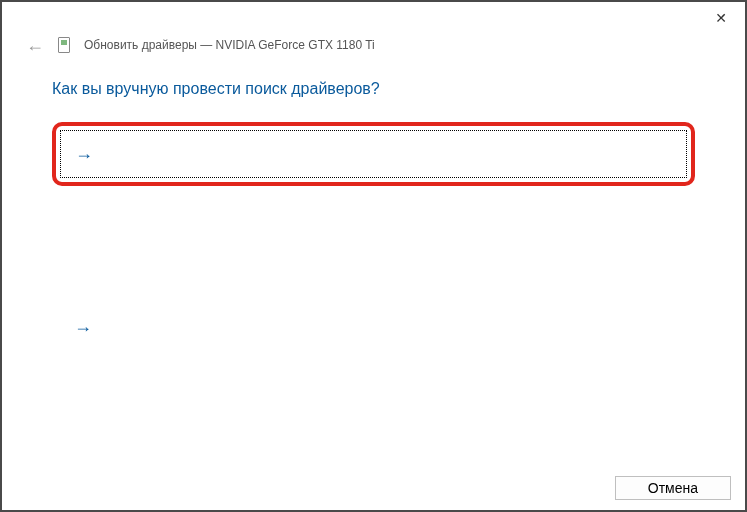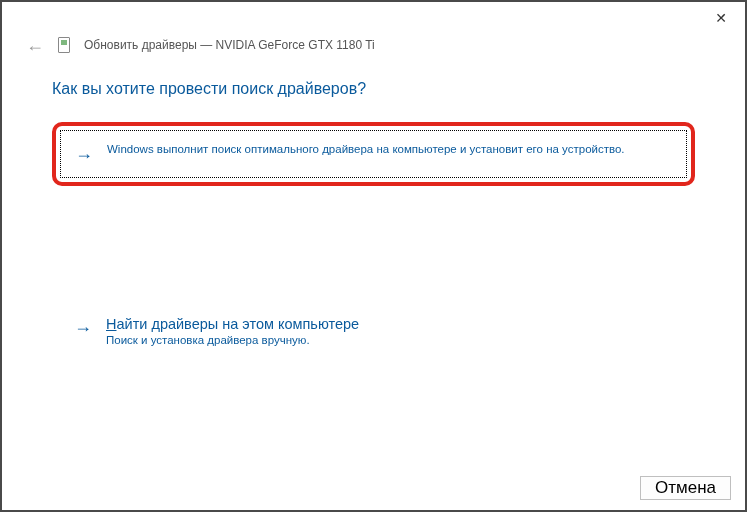--- a/index.html
+++ b/index.html
@@ -113,25 +113,25 @@
     padding: 10px 22px;
   }
   .footer {
     position: absolute;
     bottom: 10px;
     right: 14px;
   }
   .cancel-btn {
     min-width: 78px;
     height: 24px;
-    font-size: 17px;
+    font-size: 14px;
     font-family: inherit;
     background: #fdfdfd;
     border: 1px solid #bfbfbf;
-    padding: 0 14px;
+    padding: 0 32px;
     cursor: default;
   }
 </style>
 </head>
 <body>
 
 <div class="window">
 
   <div class="titlebar">
     <div class="close-btn">
@@ -139,37 +139,32 @@
     </div>
   </div>
 
   <div class="header-row">
     <span class="back-arrow">←</span>
     <span class="device-icon"></span>
     <span>Обновить драйверы — NVIDIA GeForce GTX 1180 Ti</span>
   </div>
 
   <div class="content">
-    <div class="heading">Как вы хотите провести поиск драйверов?</div>
+    <div class="heading">Как вы вручную провести поиск драйверов?</div>
 
     <div class="option highlighted-wrap">
       <div class="option-inner">
         <span class="opt-arrow">→</span>
         <div class="opt-texts">
-          <div class="opt-desc">Windows выполнит поиск оптимального драйвера на компьютере и установит его на устройство.</div>
         </div>
       </div>
     </div>
 
     <div class="option second">
       <span class="opt-arrow">→</span>
-      <div class="opt-texts">
-        <div class="opt-title"><span class="accel">Н</span><span>айти драйверы на этом компьютере</span></div>
-        <div class="opt-desc">Поиск и установка драйвера вручную.</div>
-      </div>
     </div>
 
   </div>
 
   <div class="footer">
     <button class="cancel-btn">Отмена</button>
   </div>
 
 </div>
 

